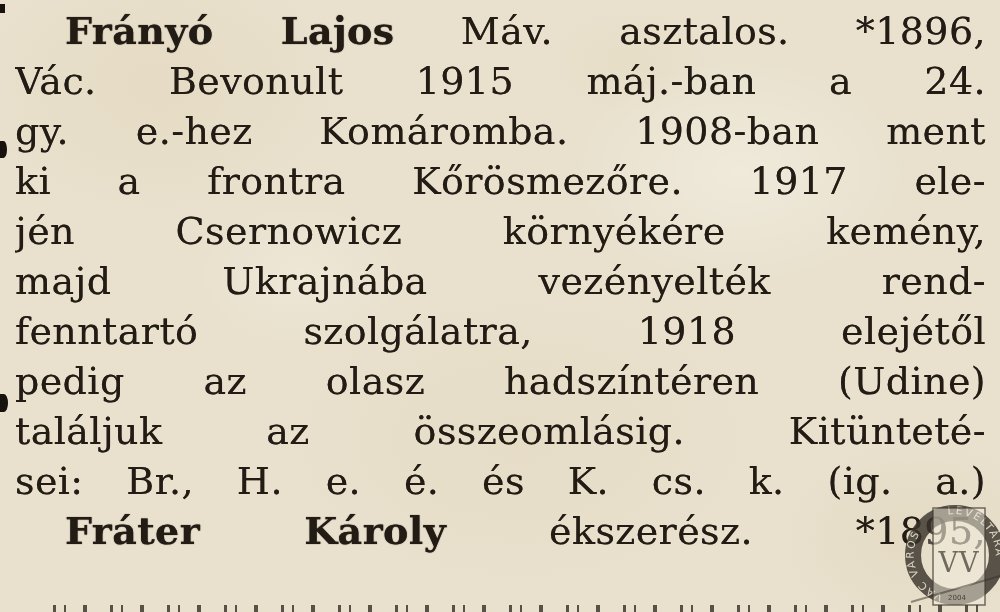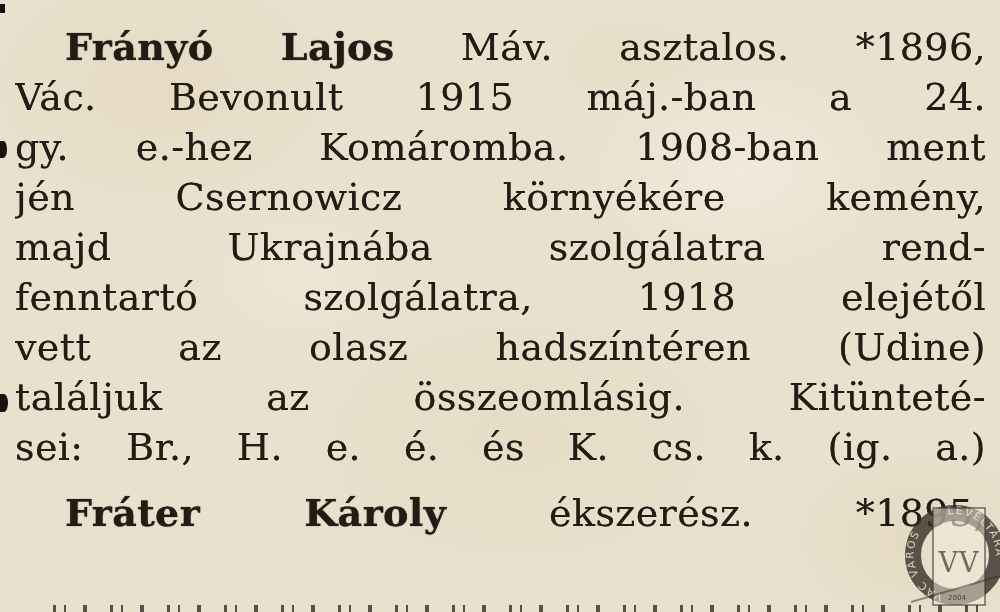--- a/index.html
+++ b/index.html
@@ -21,21 +21,21 @@
   .textcol{
     position:absolute;left:15px;top:6px;width:971px;
   }
   .line{
     height:50px;line-height:50px;font-size:38px;
     letter-spacing:0.4px;
     text-align:justify;text-align-last:justify;
     white-space:normal;overflow:hidden;
     text-shadow:0 0 0.6px rgba(32,25,18,0.75);
   }
-  .line.indent{text-indent:50px;margin-top:16px;}
+  .line.indent{text-indent:50px;}
   .b{font-weight:700;text-shadow:0 0 1px rgba(25,19,13,0.9);}
   .artifact{position:absolute;background:#17120d;}
   .artifact.r{border-radius:0 60% 60% 0;}
   .clipped-line{
     position:absolute;left:42px;top:605px;width:948px;height:7px;
     opacity:0.78;
     background:repeating-linear-gradient(90deg,
       transparent 0 11px, #2e2820 11px 14px,
       transparent 14px 22px, #2e2820 22px 24px,
       transparent 24px 41px, #2e2820 41px 45px,
@@ -47,24 +47,25 @@
 </style>
 </head>
 <body>
 
 <div class="page">
 
   <div class="textcol">
     <div class="line indent"><span class="b">Frányó Lajos</span><span> Máv. asztalos. *1896,</span></div>
     <div class="line">Vác. Bevonult 1915 máj.-ban a 24.</div>
     <div class="line">gy. e.-hez Komáromba. 1908-ban ment</div>
+    <div class="line">ki a frontra Kőrösmezőre. 1917 ele-</div>
     <div class="line">jén Csernowicz környékére kemény,</div>
-    <div class="line">majd Ukrajnába szolgálatra rend-</div>
+    <div class="line">majd Ukrajnába vezényelték rend-</div>
     <div class="line">fenntartó szolgálatra, 1918 elejétől</div>
-    <div class="line">vett az olasz hadszíntéren (Udine)</div>
+    <div class="line">pedig az olasz hadszíntéren (Udine)</div>
     <div class="line">találjuk az összeomlásig. Kitünteté-</div>
     <div class="line">sei: Br., H. e. é. és K. cs. k. (ig. a.)</div>
     <div class="line indent"><span class="b">Fráter Károly</span><span> ékszerész. *1895,</span></div>
   </div>
 
   <div class="artifact" style="left:0;top:4px;width:5px;height:9px;"></div>
   <div class="artifact r" style="left:0;top:141px;width:7px;height:17px;"></div>
   <div class="artifact r" style="left:0;top:394px;width:8px;height:18px;"></div>
 
   <div class="clipped-line"></div>

